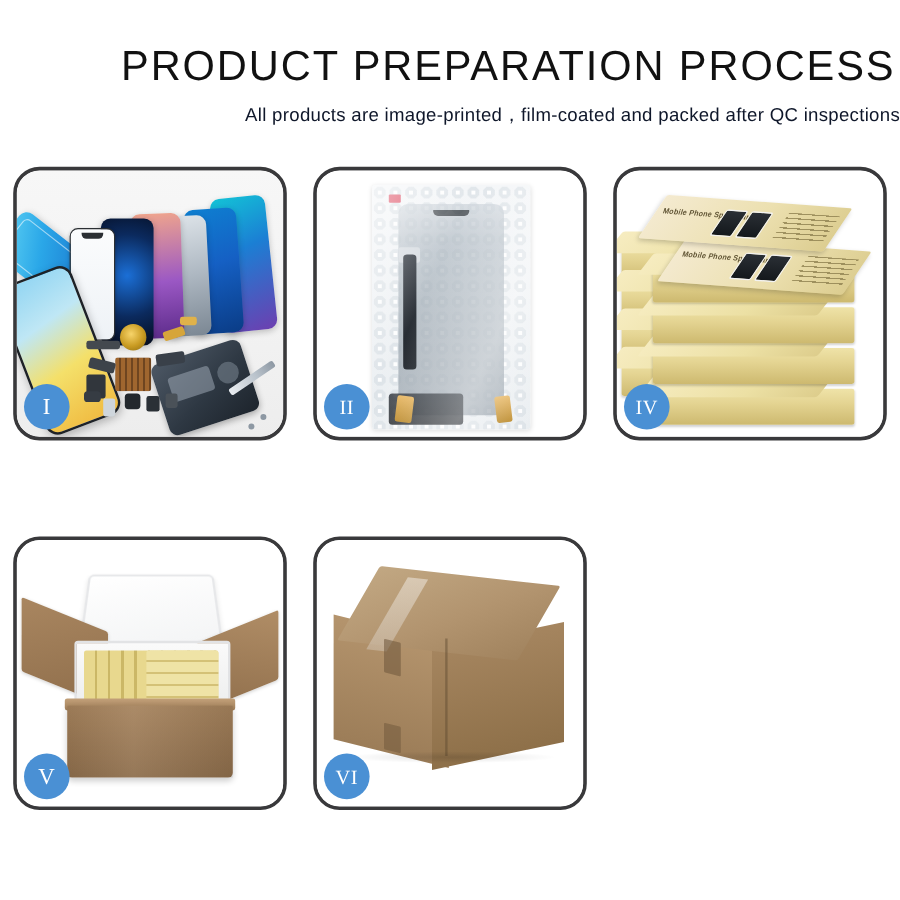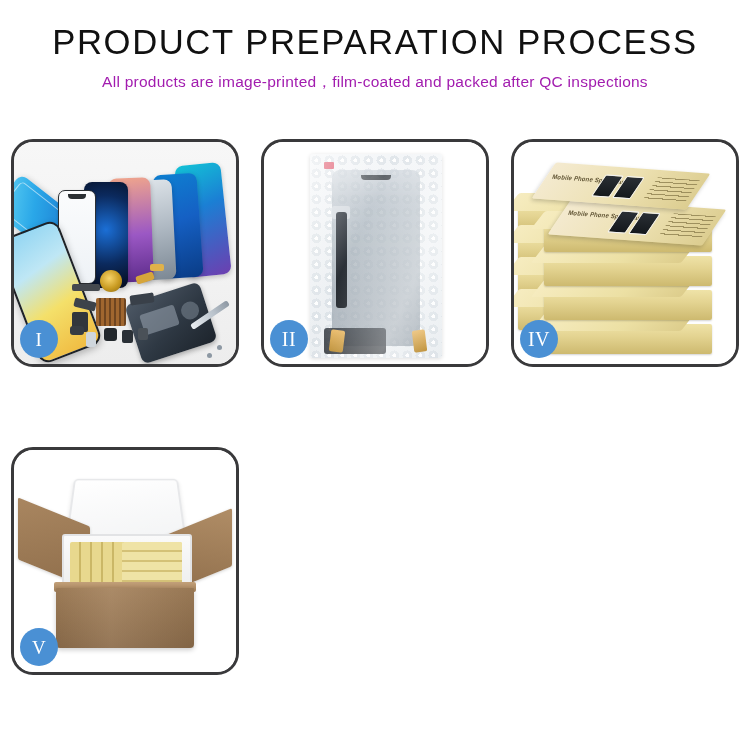--- a/index.html
+++ b/index.html
@@ -13,40 +13,40 @@
     height: 750px;
     overflow: hidden;
     font-family: "Liberation Sans", sans-serif;
     color: #111111;
     position: relative;
   }
 
   
   .header {
     width: 100%;
-    padding-top: 24px;
-    text-align: center;
+    padding-top: 38px;
+    text-align: right;
   }
   .page-title {
     font-family: "Liberation Sans", sans-serif;
     font-size: 35px;
     font-weight: 500;
     letter-spacing: 1.6px;
     color: #111111;
     line-height: 1.05;
     margin: 0;
     white-space: nowrap;
     transform: scaleX(0.99);
   }
   .page-subtitle {
     font-family: "Liberation Sans", sans-serif;
     font-size: 15.5px;
     font-weight: 400;
     letter-spacing: 0.25px;
-    color: #a21caf;
+    color: #0f172a;
     margin: 11px 0 0 0;
     white-space: nowrap;
   }
 
   
   .grid {
     position: absolute;
     left: 11px;
     top: 139px;
     width: 728px;
@@ -86,21 +86,21 @@
     display: flex;
     align-items: center;
     justify-content: center;
     font-family: "Liberation Serif", serif;
     font-size: 19px;
     font-weight: 400;
     letter-spacing: 0.5px;
     z-index: 30;
     line-height: 1;
   }
-  .badge.wide { font-size: 20px; }
+  .badge.wide { font-size: 17px; }
 
   
   
   
   .p1-bg {
     position: absolute; inset: 0;
     background:
       linear-gradient(180deg,#f7f7f7 0%,#f2f2f2 58%,#ededed 100%);
   }
   .phone {
@@ -613,14 +613,30 @@
         <div class="c5-yellow2"></div>
       </div>
       <div class="c5-rim"></div>
       <div class="c5-body">
         <div class="c5-bodyfront"></div>
       </div>
     </div>
     <div class="badge">V</div>
   </div>
 
+  <div class="panel">
+    <div class="panel-stage">
+      <div class="p6-bg"></div>
+      <div class="c6">
+        <div class="c6-left"></div>
+        <div class="c6-right"></div>
+        <div class="c6-top"></div>
+        <div class="c6-tape"></div>
+        <div class="c6-seamL"></div>
+        <div class="c6-seamL2"></div>
+        <div class="c6-edge"></div>
+        <div class="c6-shadow"></div>
+      </div>
+    </div>
+    <div class="badge wide">VI</div>
+  </div>
 
 </div>
 
 </body></html>

